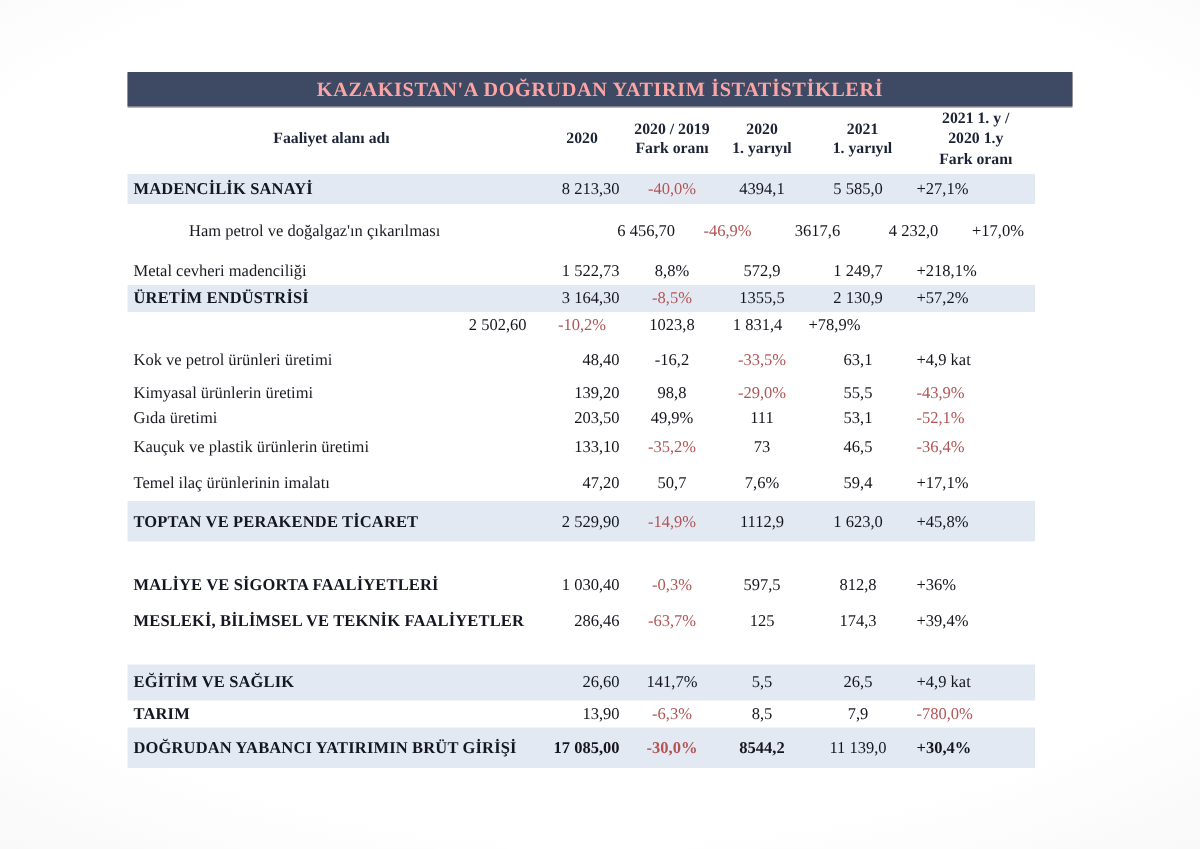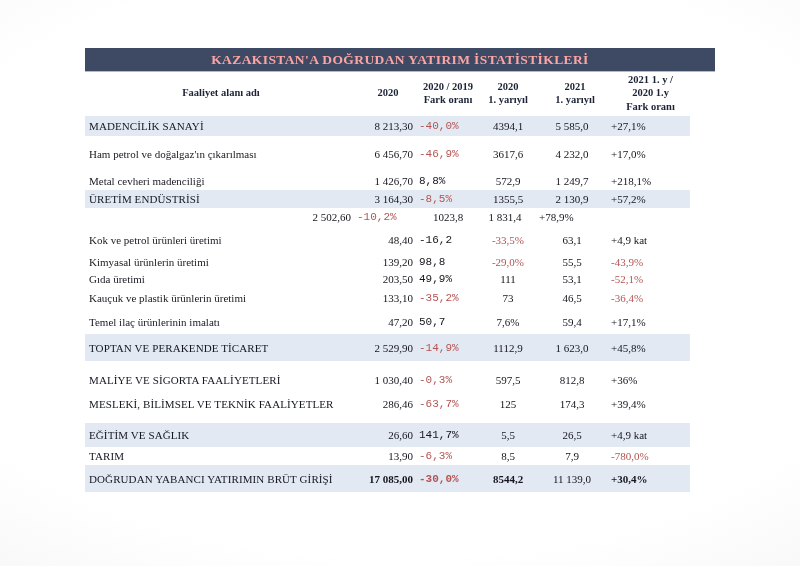--- a/index.html
+++ b/index.html
@@ -32,37 +32,37 @@
     min-height: 40px;
     padding: 2px 0 3px 0;
     font-weight: bold; font-size: 10.5px; color: #1b2335;
     text-align: center;
   }
   .hdr-cell { white-space: pre-line; line-height: 1.25; }
 
   .rows { width: 605px; }
   .row { font-size: 11px; }
   .row.hl { background: #e3e9f3; }
-  .row.gap { margin-top: 7px; }
+  .row.gap { margin-top: 17px; }
 
   .sz-xs  { min-height: 15px; }
   .sz-s   { min-height: 18px; }
   .sz-m   { min-height: 20px; }
   .sz-l   { min-height: 24px; }
   .sz-xl  { min-height: 27px; }
-  .sz-xxl { min-height: 36px; }
+  .sz-xxl { min-height: 36px; margin-left: 37px; }
 
   .c-name   { text-align: left; padding-left: 4px; color: #1a1a22; }
   .c-2020   { text-align: right; padding-right: 6px; }
-  .c-fark   { text-align: left; font-family: Liberation Mono, monospace; }
+  .c-fark   { text-align: center; }
   .c-h2020  { text-align: center; }
   .c-h2021  { text-align: center; padding-right: 6px; font-weight: normal; }
   .c-change { }
 
-  .row.bold-name .c-name { font-weight: normal; font-size: 11px; color: #141722; letter-spacing: 0.1px; }
+  .row.bold-name .c-name { font-weight: bold; font-size: 11px; color: #141722; letter-spacing: 0.1px; }
   .row.bold-all  { font-weight: bold; }
   .neg { color: #b35454; }
 </style>
 </head>
 <body>
 
 <div class="sheet">
   <div class="title-bar">KAZAKISTAN'A DOĞRUDAN YATIRIM İSTATİSTİKLERİ</div>
 
   <div class="grid hdr-row">
@@ -91,21 +91,21 @@
       <div class="grid row sz-xxl">
     <div class="c-name">Ham petrol ve doğalgaz'ın çıkarılması</div>
     <div class="c-2020">6 456,70</div>
     <div class="c-fark neg">-46,9%</div>
     <div class="c-h2020">3617,6</div>
     <div class="c-h2021">4 232,0</div>
     <div class="c-change">+17,0%</div>
   </div>
       <div class="grid row sz-s">
     <div class="c-name">Metal cevheri madenciliği</div>
-    <div class="c-2020">1 426,70</div>
+    <div class="c-2020">1 522,73</div>
     <div class="c-fark">8,8%</div>
     <div class="c-h2020">572,9</div>
     <div class="c-h2021">1 249,7</div>
     <div class="c-change">+218,1%</div>
   </div>
       <div class="grid row sz-s hl bold-name">
     <div class="c-name">ÜRETİM ENDÜSTRİSİ</div>
     <div class="c-2020">3 164,30</div>
     <div class="c-fark neg">-8,5%</div>
     <div class="c-h2020">1355,5</div>

